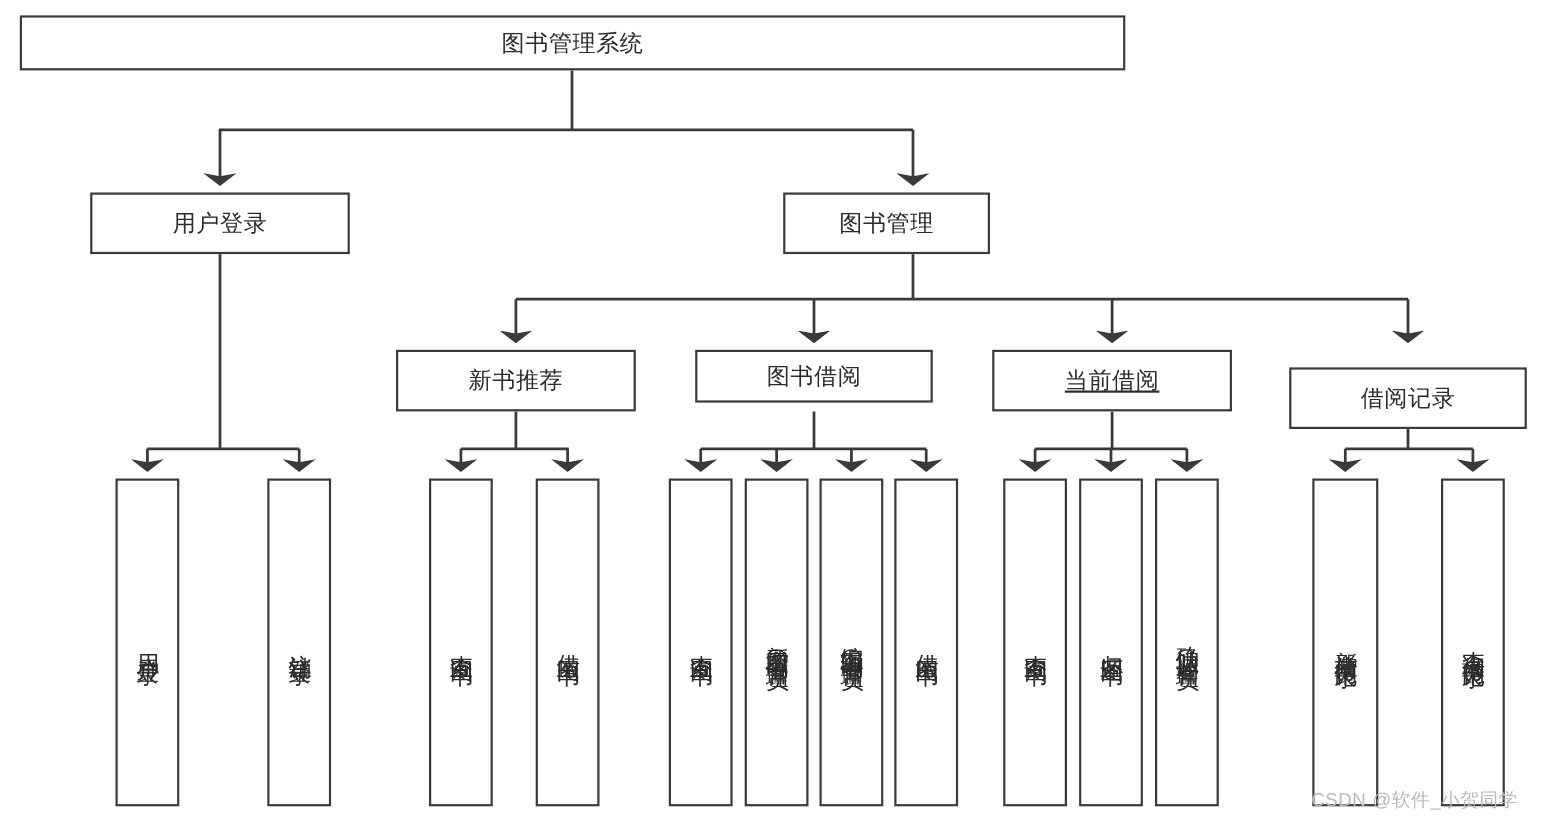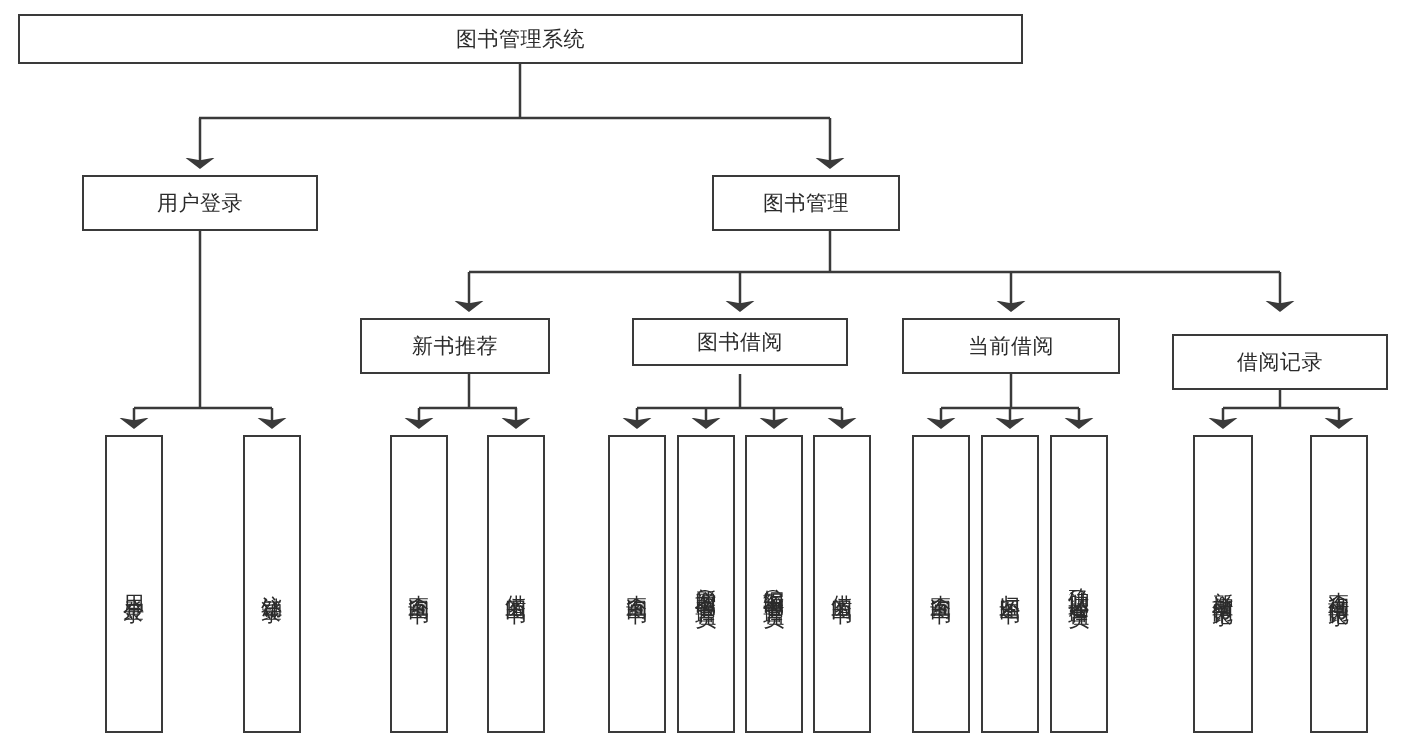--- a/index.html
+++ b/index.html
@@ -113,27 +113,27 @@
   <div id="nodes">
       <div class="node horiz" style="left: 18px; top: 14px; width: 1005px; height: 50px;">
         <span class="htext">图书管理系统</span>
       </div>
       <div class="node horiz" style="left: 82px; top: 175px; width: 236px; height: 56px;">
         <span class="htext">用户登录</span>
       </div>
       <div class="node horiz" style="left: 712px; top: 175px; width: 188px; height: 56px;">
         <span class="htext">图书管理</span>
       </div>
-      <div class="node horiz" style="left: 360px; top: 318px; width: 190px; height: 56px;">
+      <div class="node horiz" style="left: 360px; top: 318px; width: 218px; height: 56px;">
         <span class="htext">新书推荐</span>
       </div>
       <div class="node horiz" style="left: 632px; top: 318px; width: 216px; height: 48px;">
         <span class="htext">图书借阅</span>
       </div>
-      <div class="node horiz" style="left: 902px; top: 318px; width: 218px; height: 56px;">
+      <div class="node horiz" style="left: 902px; top: 318px; width: 218px; height: 56px; text-decoration: underline;">
         <span class="htext">当前借阅</span>
       </div>
       <div class="node horiz" style="left: 1172px; top: 318px; width: 216px; height: 56px; margin-top: 16px;">
         <span class="htext">借阅记录</span>
       </div>
       <div class="node vert" style="left: 105px; top: 435px; width: 58px; height: 298px;">
         <span class="vtext">用户登录</span>
       </div>
       <div class="node vert" style="left: 243px; top: 435px; width: 58px; height: 298px;">
         <span class="vtext">注销登录</span>
@@ -166,14 +166,15 @@
         <span class="vtext">确认归还（管理员）</span>
       </div>
       <div class="node vert" style="left: 1193px; top: 435px; width: 60px; height: 298px;">
         <span class="vtext">新增借阅记录</span>
       </div>
       <div class="node vert" style="left: 1310px; top: 435px; width: 58px; height: 298px;">
         <span class="vtext">查询借阅记录</span>
       </div>
     </div>
 
+  <div class="watermark" style="left: 1192px; top: 716px; color: rgb(185, 185, 185);">CSDN @软件_小贺同学</div>
 
 </div>
 
 </body></html>

